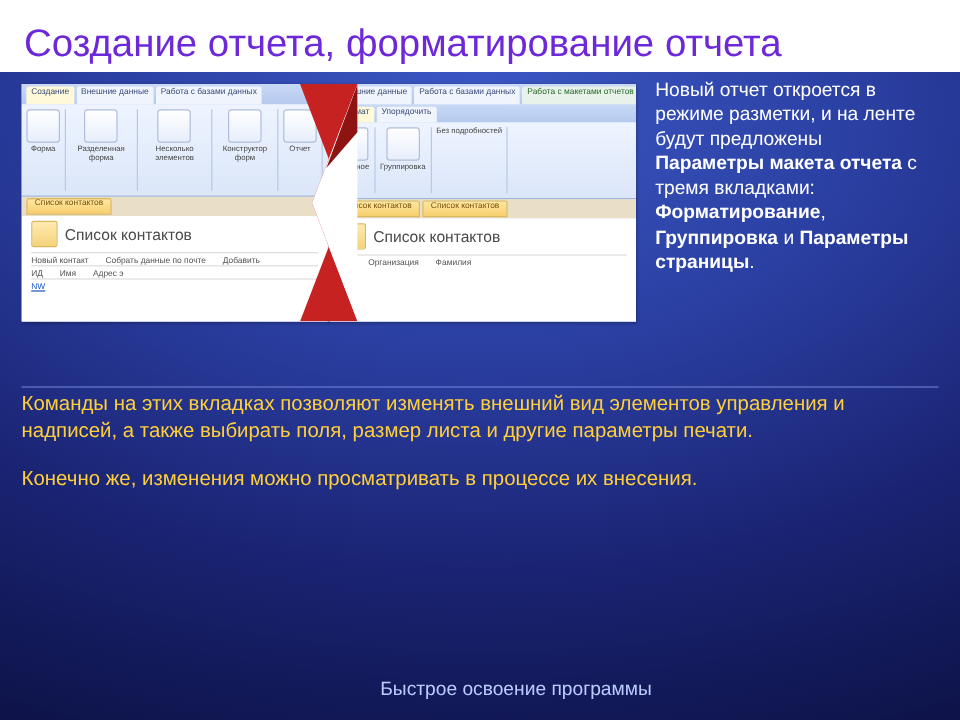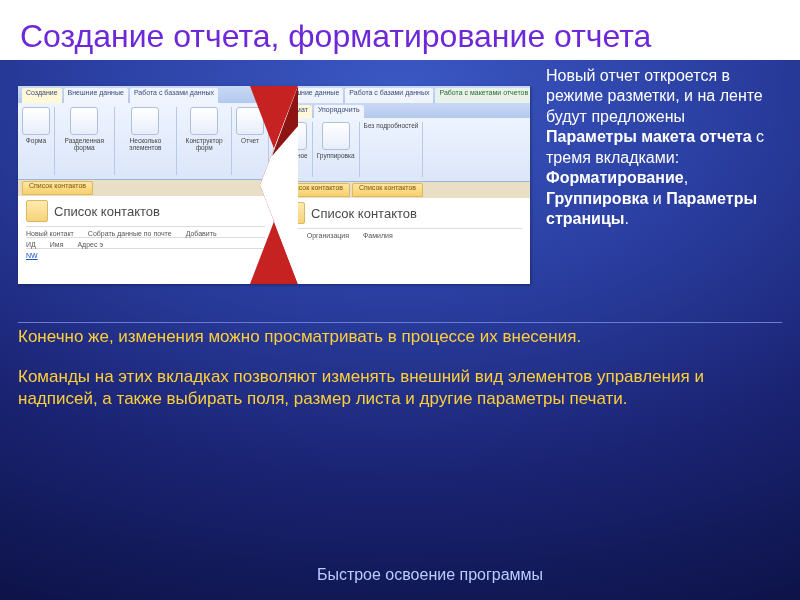--- a/index.html
+++ b/index.html
@@ -46,21 +46,20 @@
     position: absolute;
     left: 18px;
     top: 70px;
     width: 512px;
     height: 198px;
     background: #cfd8ec;
     box-shadow: 1px 1px 3px rgba(0,0,0,.35);
     overflow: hidden;
     font-size: 8px;
     color: #333;
-    margin-top: 16px;
   }
   .half {
     position: absolute;
     top: 0;
     height: 100%;
     background: linear-gradient(#dfe9fb, #cfdaf0);
   }
   .half.left { left: 0; width: 255px; }
   .half.right { right: 0; width: 255px; }
   .ribbon-tabs {
@@ -300,18 +299,18 @@
     </svg>
   </div>
 
   <div class="side-text">
     <span>Новый отчет откроется в режиме разметки, и на ленте будут предложены </span><b>Параметры макета отчета</b><span> с тремя вкладками: </span><b>Форматирование</b><span>, </span><b>Группировка</b><span> и </span><b>Параметры страницы</b><span>.</span>
   </div>
 
   <hr class="divider">
 
   <div class="body-text">
+    <p>Команды на этих вкладках позволяют изменять внешний вид элементов управления и надписей, а также выбирать поля, размер листа и другие параметры печати.</p>
     <p>Конечно же, изменения можно просматривать в процессе их внесения.</p>
-    <p>Команды на этих вкладках позволяют изменять внешний вид элементов управления и надписей, а также выбирать поля, размер листа и другие параметры печати.</p>
   </div>
 
   <div class="footer">Быстрое освоение программы</div>
 </div>
 
 </body></html>

